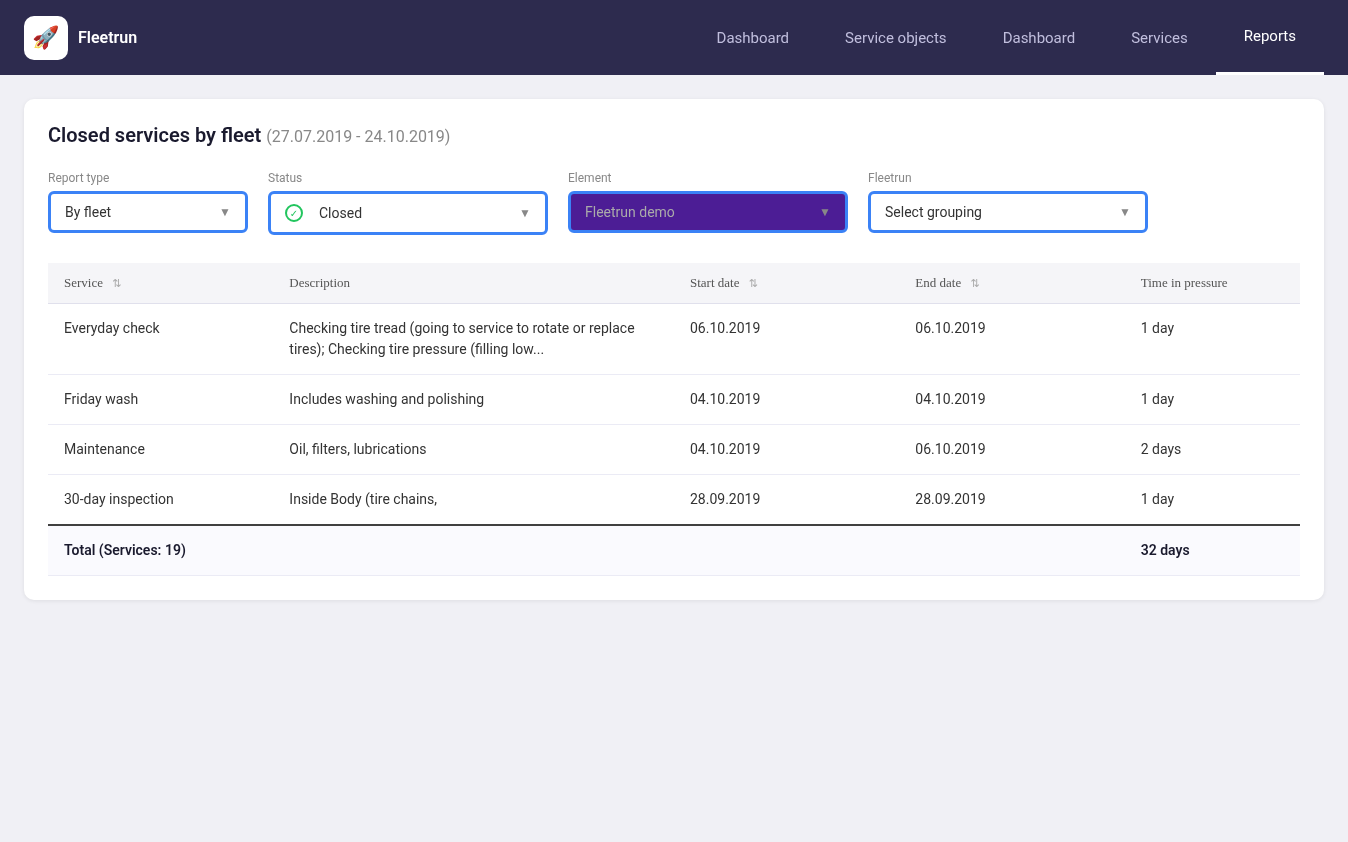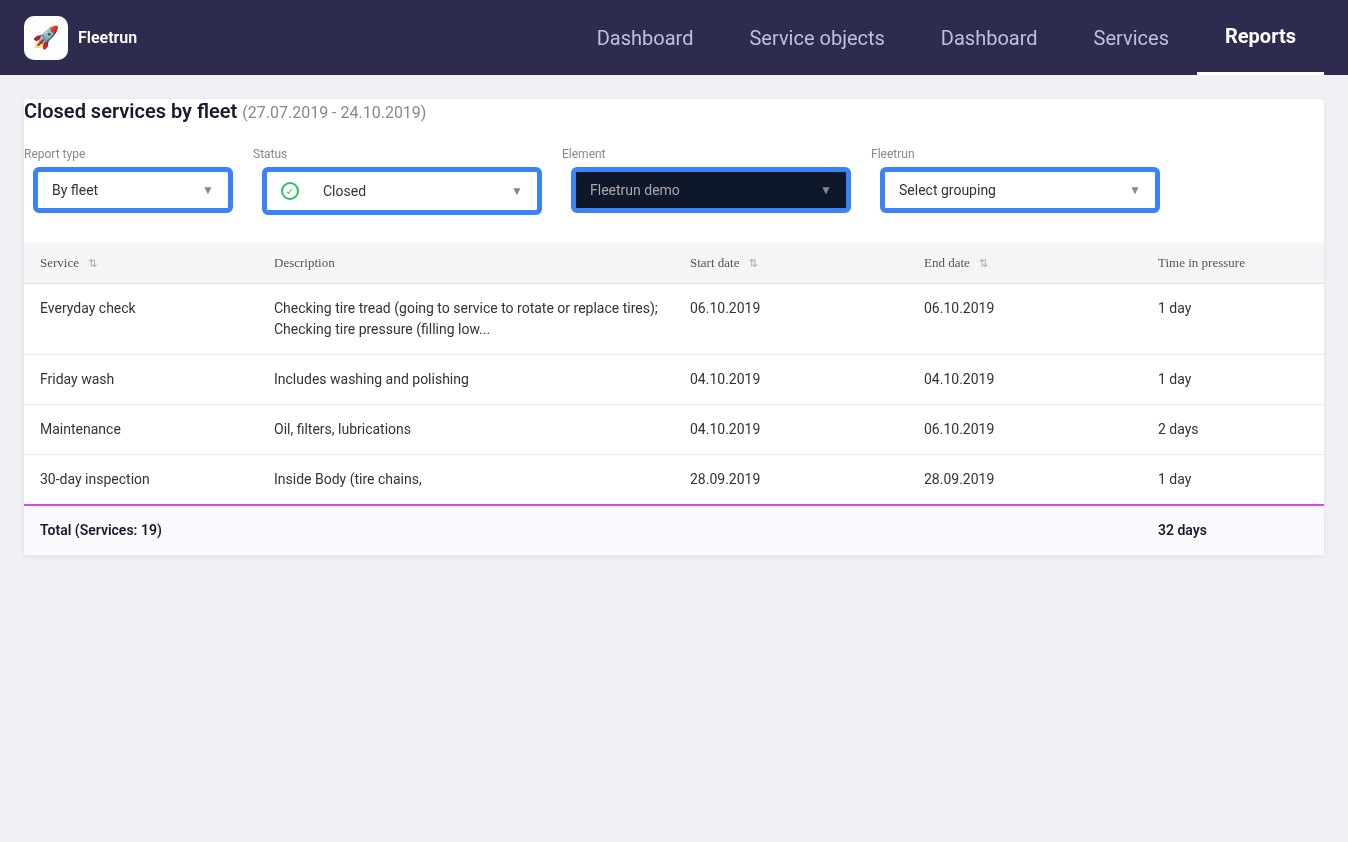--- a/index.html
+++ b/index.html
@@ -34,42 +34,43 @@
       font-size: 16px;
       font-weight: 600;
     }
     .header-nav {
       display: flex;
       align-items: center;
       gap: 0;
     }
     .nav-item {
       color: #c0bedd;
-      font-size: 20px;
+      font-size: 15px;
       padding: 0 28px;
       height: 75px;
       display: flex;
       align-items: center;
       cursor: pointer;
       text-decoration: none;
       white-space: nowrap;
     }
     .nav-item.active {
       color: white;
-      font-weight: 700;
+      font-weight: 400;
       border-bottom: 3px solid white;
     }
 
     
     .main {
       padding: 24px 24px;
     }
     .card {
       background: white;
-      border-radius: 4px;
+      border-radius: 10px;
+      padding: 24px;
       box-shadow: 0 1px 4px rgba(0,0,0,0.08);
     }
     .page-title {
       font-size: 20px;
       font-weight: 600;
       color: #1a1a2e;
       margin-bottom: 24px;
     }
     .page-title-date {
       font-size: 16px;
@@ -90,53 +91,52 @@
       gap: 6px;
     }
     .filter-label {
       font-size: 12px;
       color: #888;
       font-weight: 400;
     }
     .filter-select {
       display: flex;
       align-items: center;
-      gap: 24px;
-      border: 5px solid #3b82f6;
+      gap: 16px;
+      border: 3px solid #3b82f6;
       border-radius: 6px;
       padding: 10px 14px;
       font-size: 14px;
       color: #333;
       background: white;
       cursor: pointer;
       min-width: 200px;
       position: relative;
       user-select: none;
-      margin-left: 9px;
     }
     .filter-select-wide { min-width: 280px; }
     .filter-select .chevron {
       margin-left: auto;
       color: #888;
       font-size: 12px;
     }
     .status-dot {
       width: 18px;
       height: 18px;
       border-radius: 50%;
       border: 2px solid #22c55e;
       display: flex;
       align-items: center;
       justify-content: center;
       color: #22c55e;
       font-size: 10px;
       flex-shrink: 0;
     }
     .filter-select.disabled {
-      background: #0f172a;
+      background: #4c1d95;
       color: #aaa;
     }
 
     
     table {
       width: 100%;
       border-collapse: collapse;
       font-size: 14px;
     }
     thead tr {
@@ -169,21 +169,21 @@
     }
     .col-service { width: 18%; }
     .col-description { width: 32%; }
     .col-startdate { width: 18%; }
     .col-enddate { width: 18%; }
     .col-time { width: 14%; }
 
     .total-row td {
       font-weight: 600;
       color: #1a1a2e;
-      border-top: 2px solid #d946ef;
+      border-top: 2px solid #404040;
       background: #fafafe;
     }
   </style>
 </head>
 <body>
 
 <header class="header">
   <div class="header-logo">
     <div class="logo-icon">
       <span>🚀</span>

